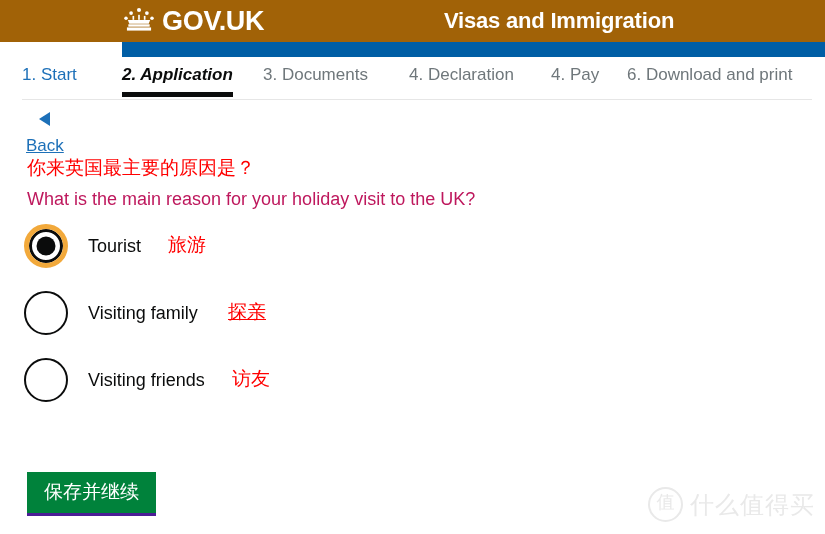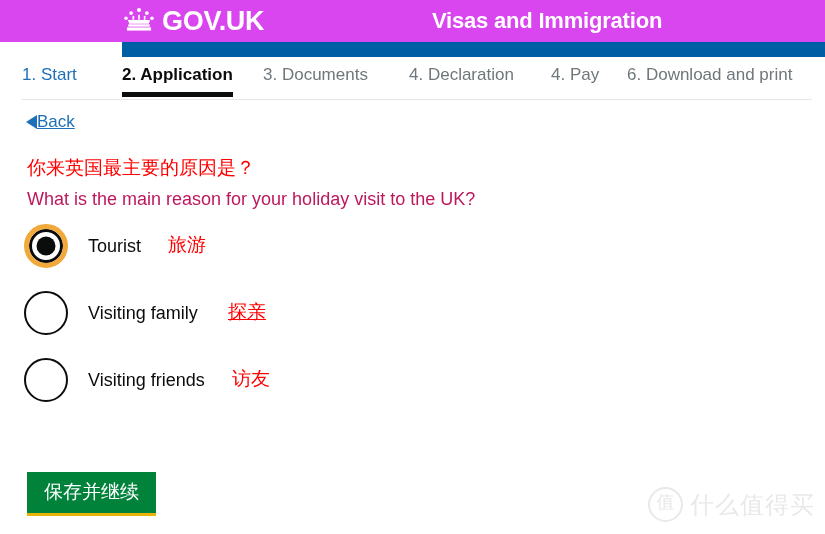--- a/index.html
+++ b/index.html
@@ -14,21 +14,21 @@
     overflow: hidden;
     position: relative;
   }
 
   
   .gov-header {
     position: absolute;
     top: 0; left: 0;
     width: 825px;
     height: 42px;
-    background: #d946ef;
+    background: #a16207;
   }
   .brand {
     position: absolute;
     left: 122px;
     top: 0px;
     height: 42px;
     display: flex;
     align-items: center;
     gap: 6px;
   }
@@ -40,21 +40,21 @@
   }
   .brand-text {
     color: #ffffff;
     font-size: 27px;
     font-weight: bold;
     letter-spacing: -0.3px;
     line-height: 1;
   }
   .service-title {
     position: absolute;
-    left: 432px;
+    left: 444px;
     top: 0;
     height: 42px;
     display: flex;
     align-items: center;
     color: #ffffff;
     font-size: 22px;
     font-weight: bold;
     letter-spacing: -0.2px;
   }
   .blue-bar {
@@ -84,41 +84,42 @@
   }
   .step {
     position: absolute;
     top: 0;
     font-size: 17px;
     line-height: 30px;
     white-space: nowrap;
     color: #6f777b;
   }
   .step.link   { color: #1d70b8; }
-  .step.active { color: #0b0c0c; font-weight: bold; }
+  .step.active { color: #0b0c0c; font-weight: bold; font-style: italic; }
   .step.active .step-underline {
     position: absolute;
     left: 0;
     top: 32px;
     width: 100%;
     height: 5px;
     background: #0b0c0c;
   }
 
   
   .back-link {
     position: absolute;
     top: 112px;
     left: 26px;
     display: flex;
     align-items: center;
-    gap: 0;
+    gap: 10px;
     color: #1d70b8;
     font-size: 17px;
     text-decoration: none;
+    flex-direction: column;
   }
   .back-arrow {
     width: 0; height: 0;
     border-top: 7px solid transparent;
     border-bottom: 7px solid transparent;
     border-right: 11px solid #1d70b8;
     display: inline-block;
   }
   .back-label { text-decoration: underline; }
 
@@ -200,21 +201,21 @@
   .submit-button {
     position: absolute;
     top: 472px;
     left: 27px;
     padding: 9px 17px 10px 17px;
     background: #00823b;
     color: #ffffff;
     font-size: 19px;
     line-height: 22px;
     border: none;
-    border-bottom: 3px solid #eab308;
+    border-bottom: 3px solid #4c1d95;
     font-family: "Liberation Sans", "DejaVu Sans", sans-serif;
     cursor: pointer;
   }
 
   
   .watermark {
     position: absolute;
     right: 10px;
     bottom: 12px;
     display: flex;

